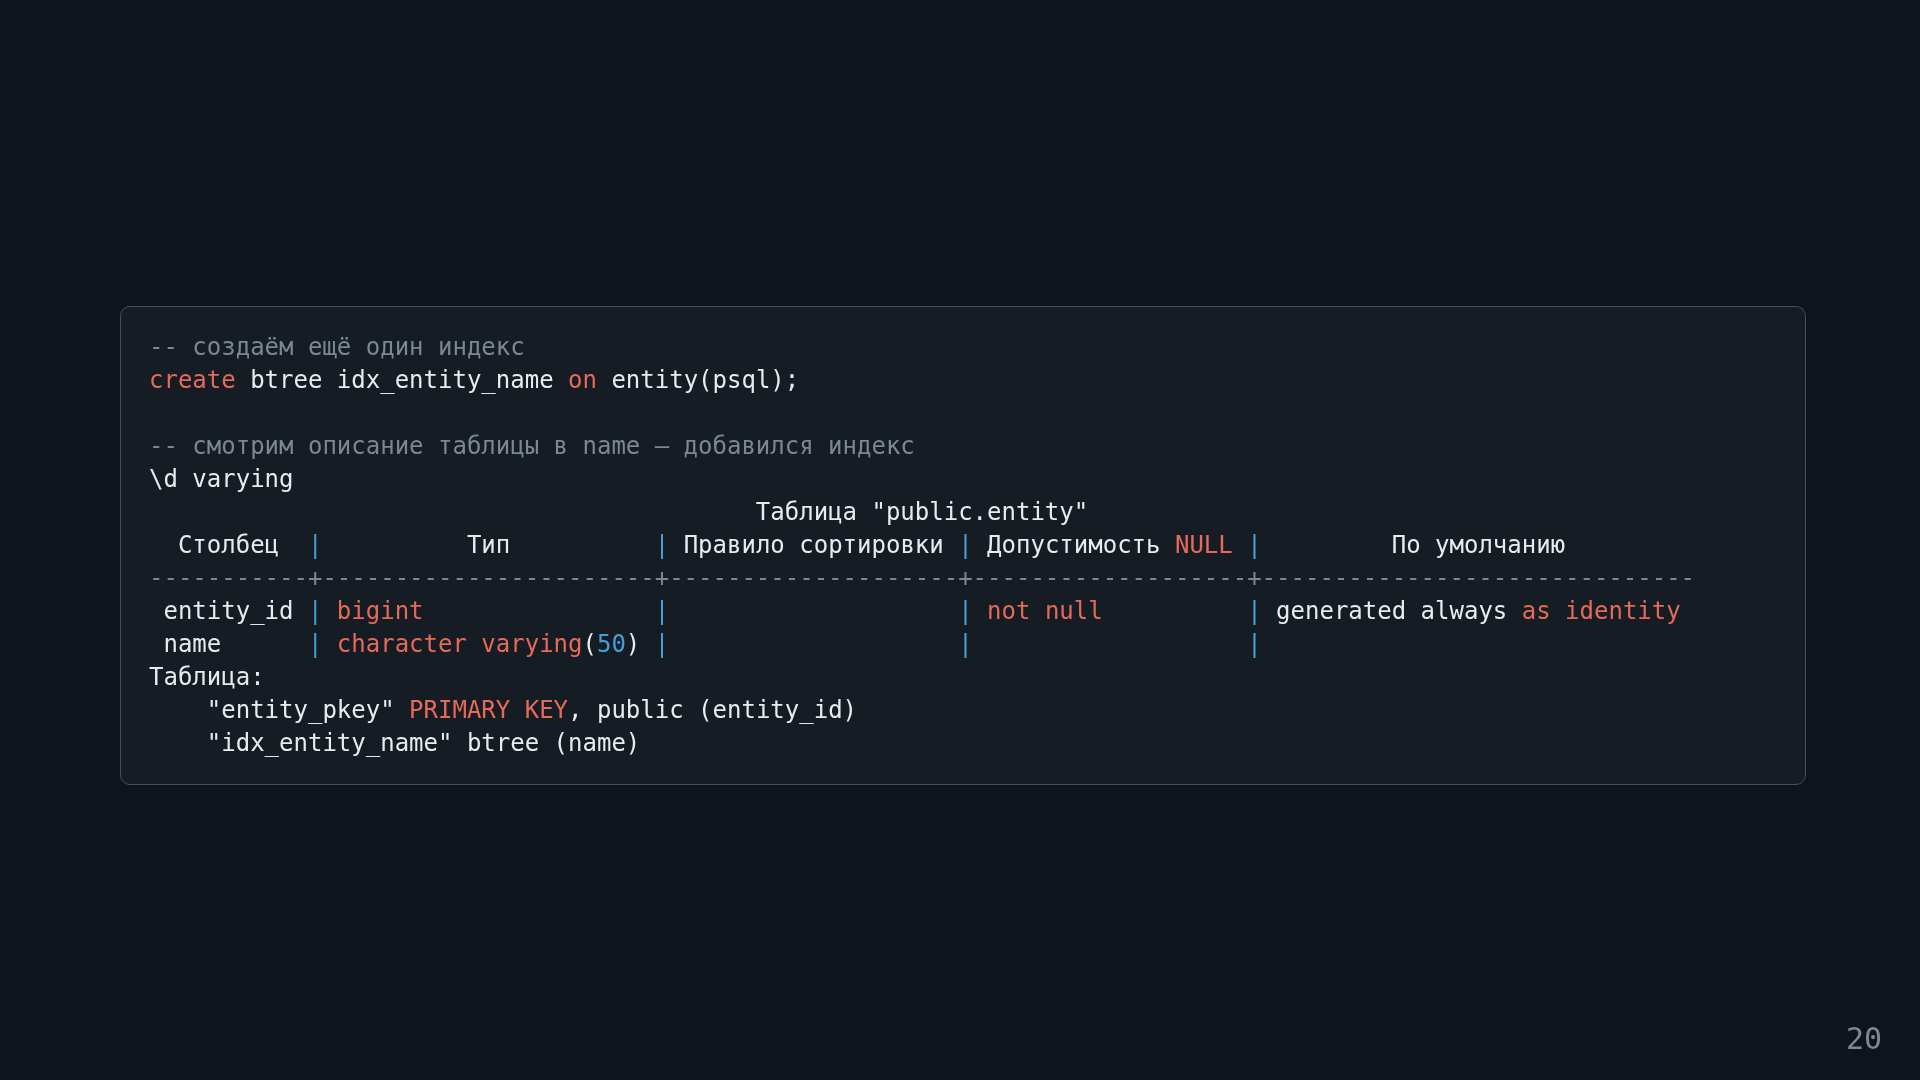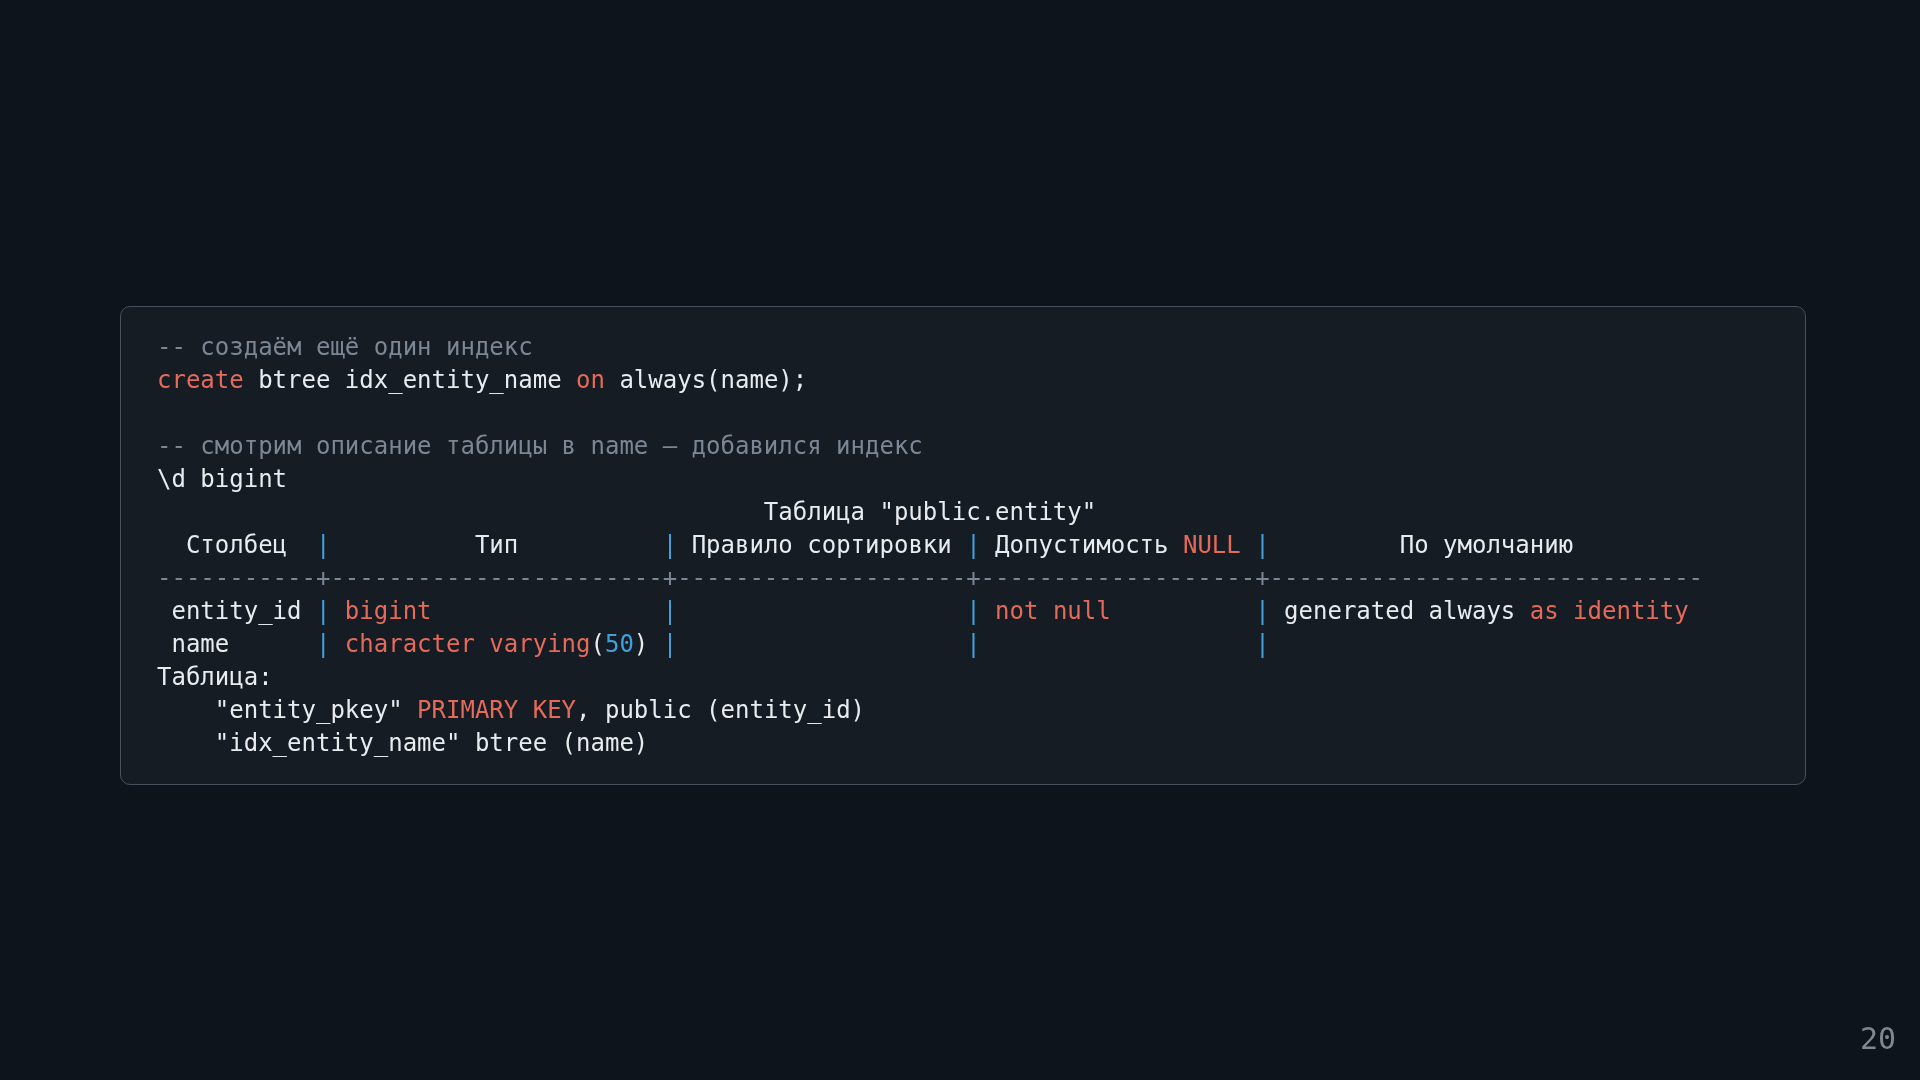--- a/index.html
+++ b/index.html
@@ -21,54 +21,54 @@
     position:relative;
   }
   .code-panel{
     position:absolute;
     left:120px;
     top:306px;
     width:1686px;
     border:1.5px solid var(--panel-border);
     border-radius:10px;
     background:var(--panel-bg);
-    padding:24px 36px;
+    padding:24px 28px;
   }
   .code-block{
     font-size:24px;
     line-height:33px;
     color:var(--text);
   }
   .code-line{
     white-space:pre;
     min-height:33px;
   }
   .tok-text{color:var(--text);}
   .tok-comment{color:var(--comment);}
   .tok-keyword{color:var(--keyword);text-align:right;}
   .tok-blue{color:var(--blue);}
   .tok-muted{color:var(--muted);}
   .page-number{
     position:absolute;
-    right:24px;
+    right:38px;
     bottom:24px;
     font-size:30px;
     color:var(--pagenum);
   }
 </style>
 </head>
 <body>
 
 <div class="code-panel">
   <div class="code-block">
       <div class="code-line"><span class="tok-comment">-- создаём ещё один индекс</span></div>
-      <div class="code-line"><span class="tok-keyword">create</span><span class="tok-text"> btree idx_entity_name </span><span class="tok-keyword">on</span><span class="tok-text"> always(name);</span></div>
+      <div class="code-line"><span class="tok-keyword">create</span><span class="tok-text"> btree idx_entity_name </span><span class="tok-keyword">on</span><span class="tok-text"> entity(psql);</span></div>
       <div class="code-line"><span class="tok-text"></span></div>
       <div class="code-line"><span class="tok-comment">-- смотрим описание таблицы в name — добавился индекс</span></div>
-      <div class="code-line"><span class="tok-text">\d bigint</span></div>
+      <div class="code-line"><span class="tok-text">\d varying</span></div>
       <div class="code-line"><span class="tok-text">                                          Таблица "public.entity"</span></div>
       <div class="code-line"><span class="tok-text">  Столбец  </span><span class="tok-blue">|</span><span class="tok-text">          Тип          </span><span class="tok-blue">|</span><span class="tok-text"> Правило сортировки </span><span class="tok-blue">|</span><span class="tok-text"> Допустимость </span><span class="tok-keyword">NULL</span><span class="tok-text"> </span><span class="tok-blue">|</span><span class="tok-text">         По умолчанию</span></div>
       <div class="code-line"><span class="tok-muted">-----------+-----------------------+--------------------+-------------------+------------------------------</span></div>
       <div class="code-line"><span class="tok-text"> entity_id </span><span class="tok-blue">|</span><span class="tok-text"> </span><span class="tok-keyword">bigint</span><span class="tok-text">                </span><span class="tok-blue">|</span><span class="tok-text">                    </span><span class="tok-blue">|</span><span class="tok-text"> </span><span class="tok-keyword">not null</span><span class="tok-text">          </span><span class="tok-blue">|</span><span class="tok-text"> generated always </span><span class="tok-keyword">as identity</span></div>
       <div class="code-line"><span class="tok-text"> name      </span><span class="tok-blue">|</span><span class="tok-text"> </span><span class="tok-keyword">character varying</span><span class="tok-text">(</span><span class="tok-blue">50</span><span class="tok-text">) </span><span class="tok-blue">|</span><span class="tok-text">                    </span><span class="tok-blue">|</span><span class="tok-text">                   </span><span class="tok-blue">|</span></div>
       <div class="code-line"><span class="tok-text">Таблица:</span></div>
       <div class="code-line"><span class="tok-text">    "entity_pkey" </span><span class="tok-keyword">PRIMARY KEY</span><span class="tok-text">, public (entity_id)</span></div>
       <div class="code-line"><span class="tok-text">    "idx_entity_name" btree (name)</span></div>
     </div>
 </div>

